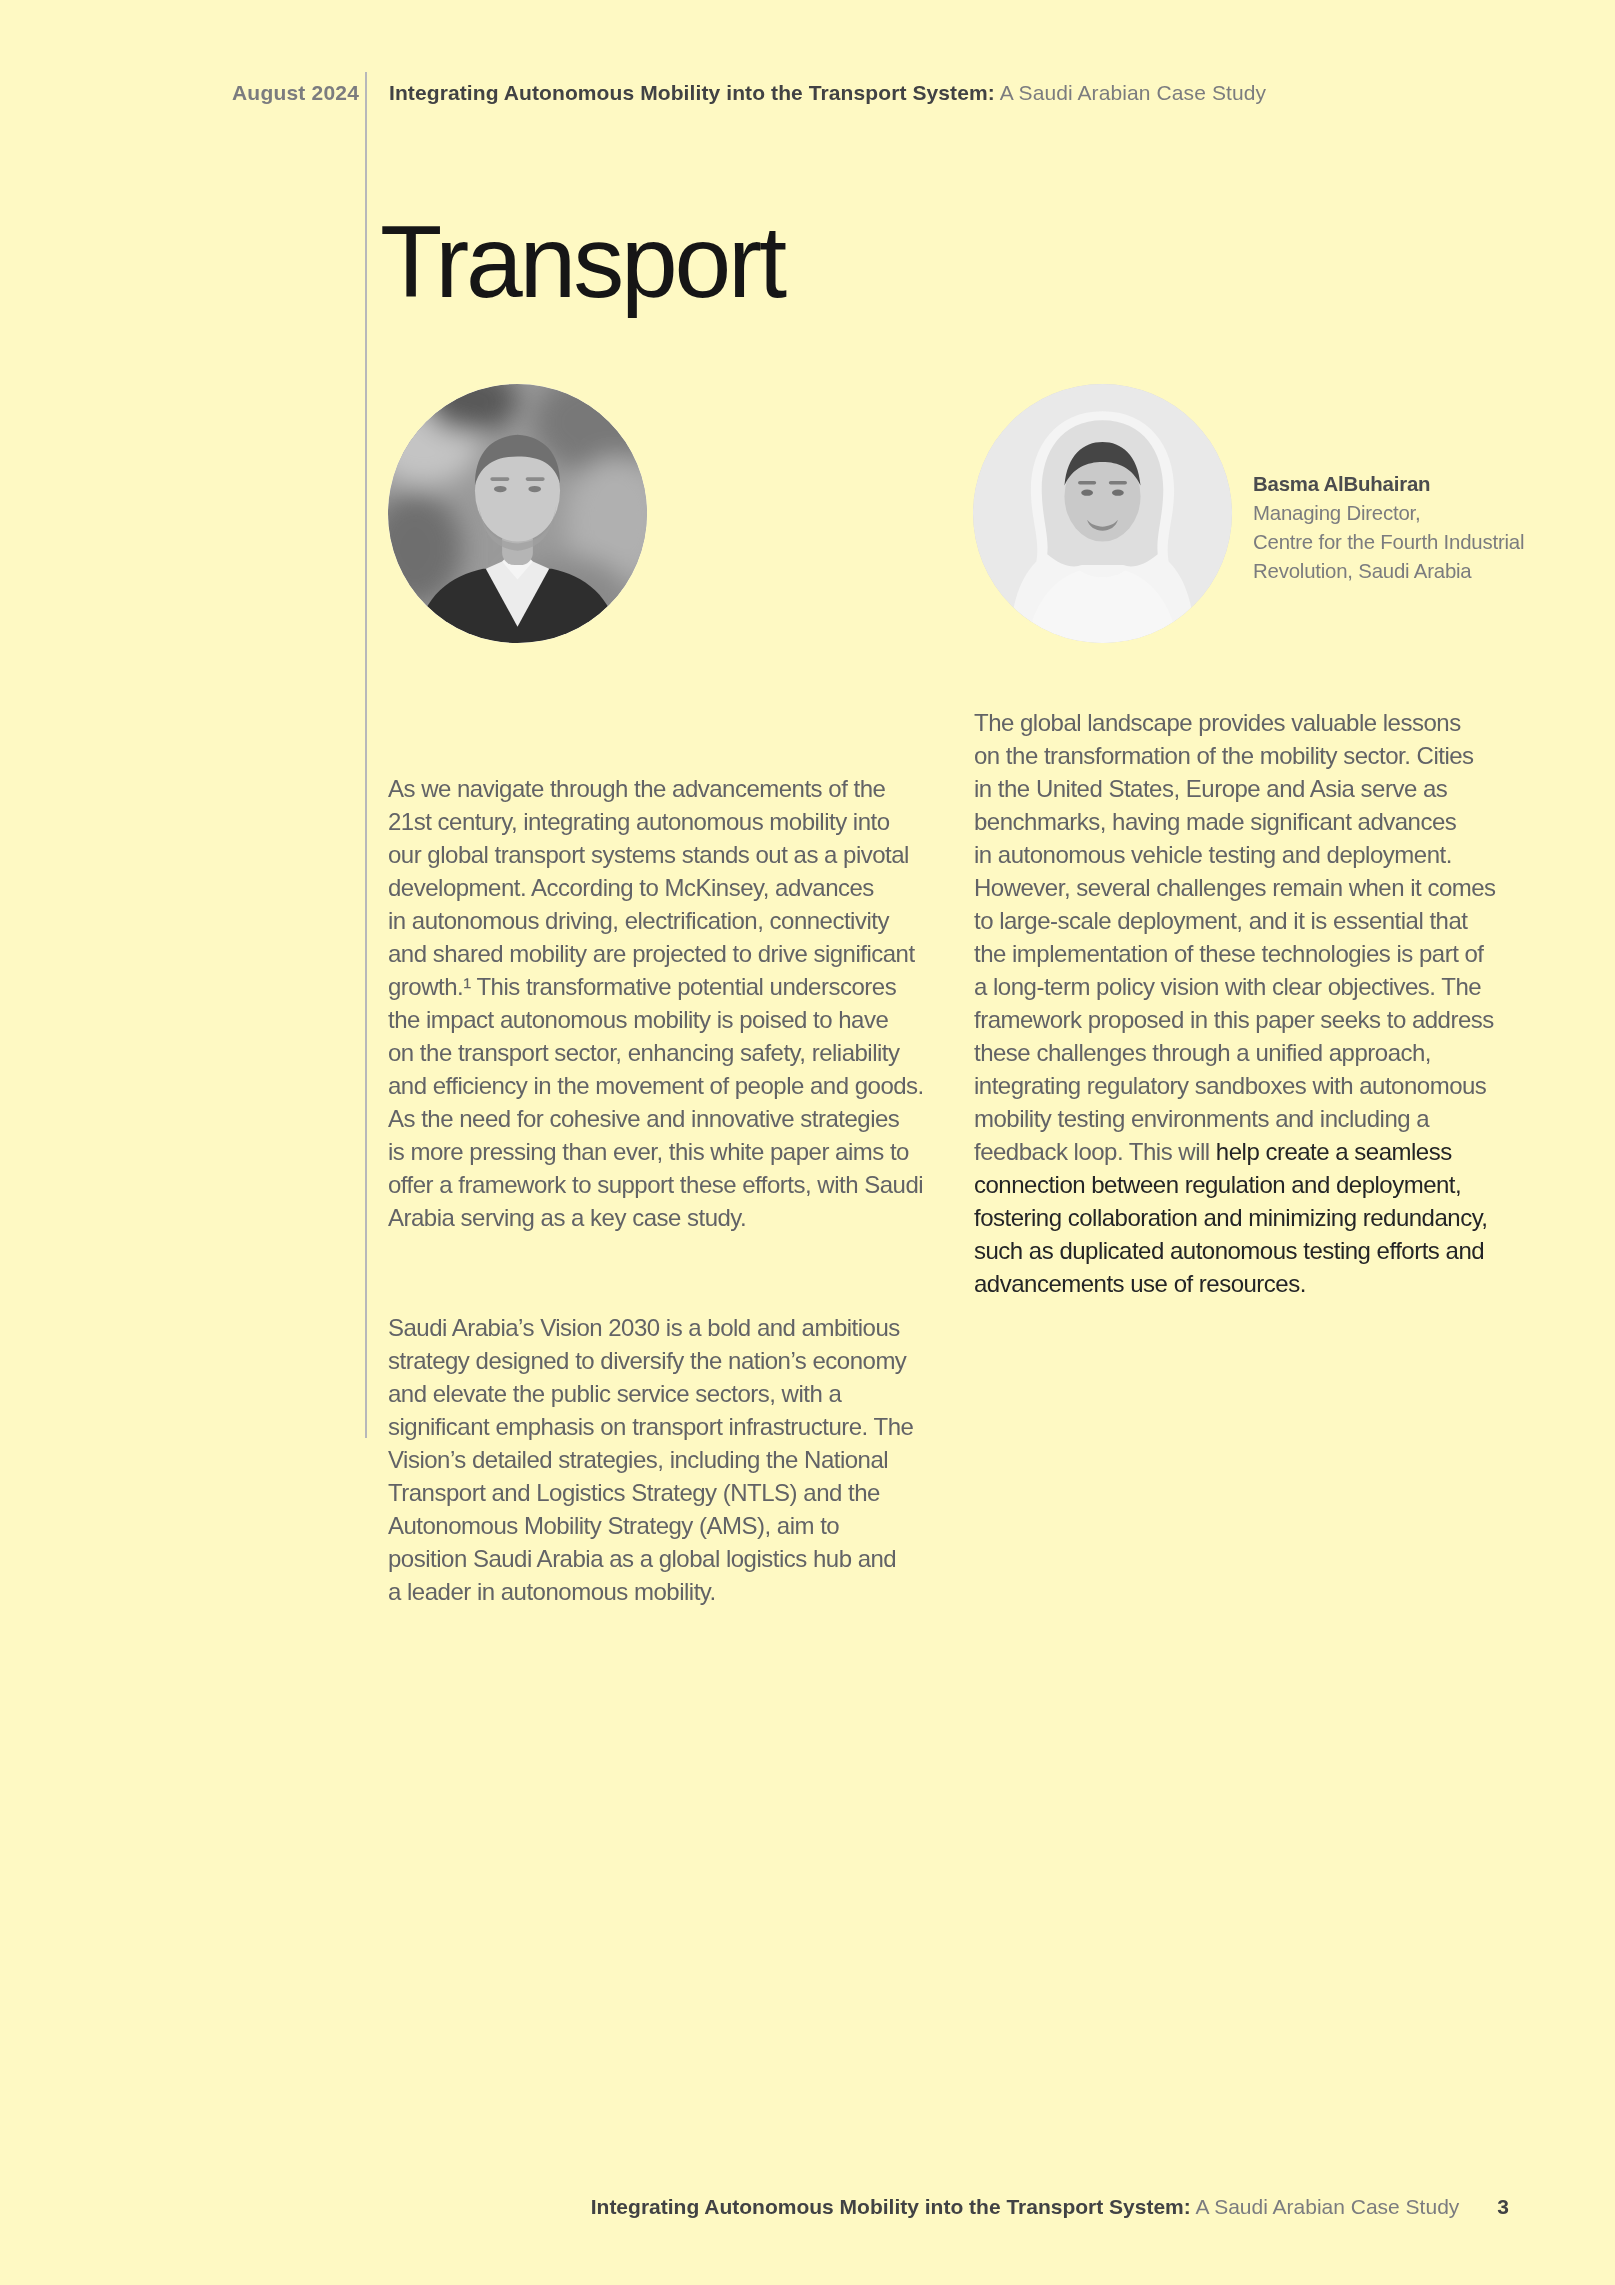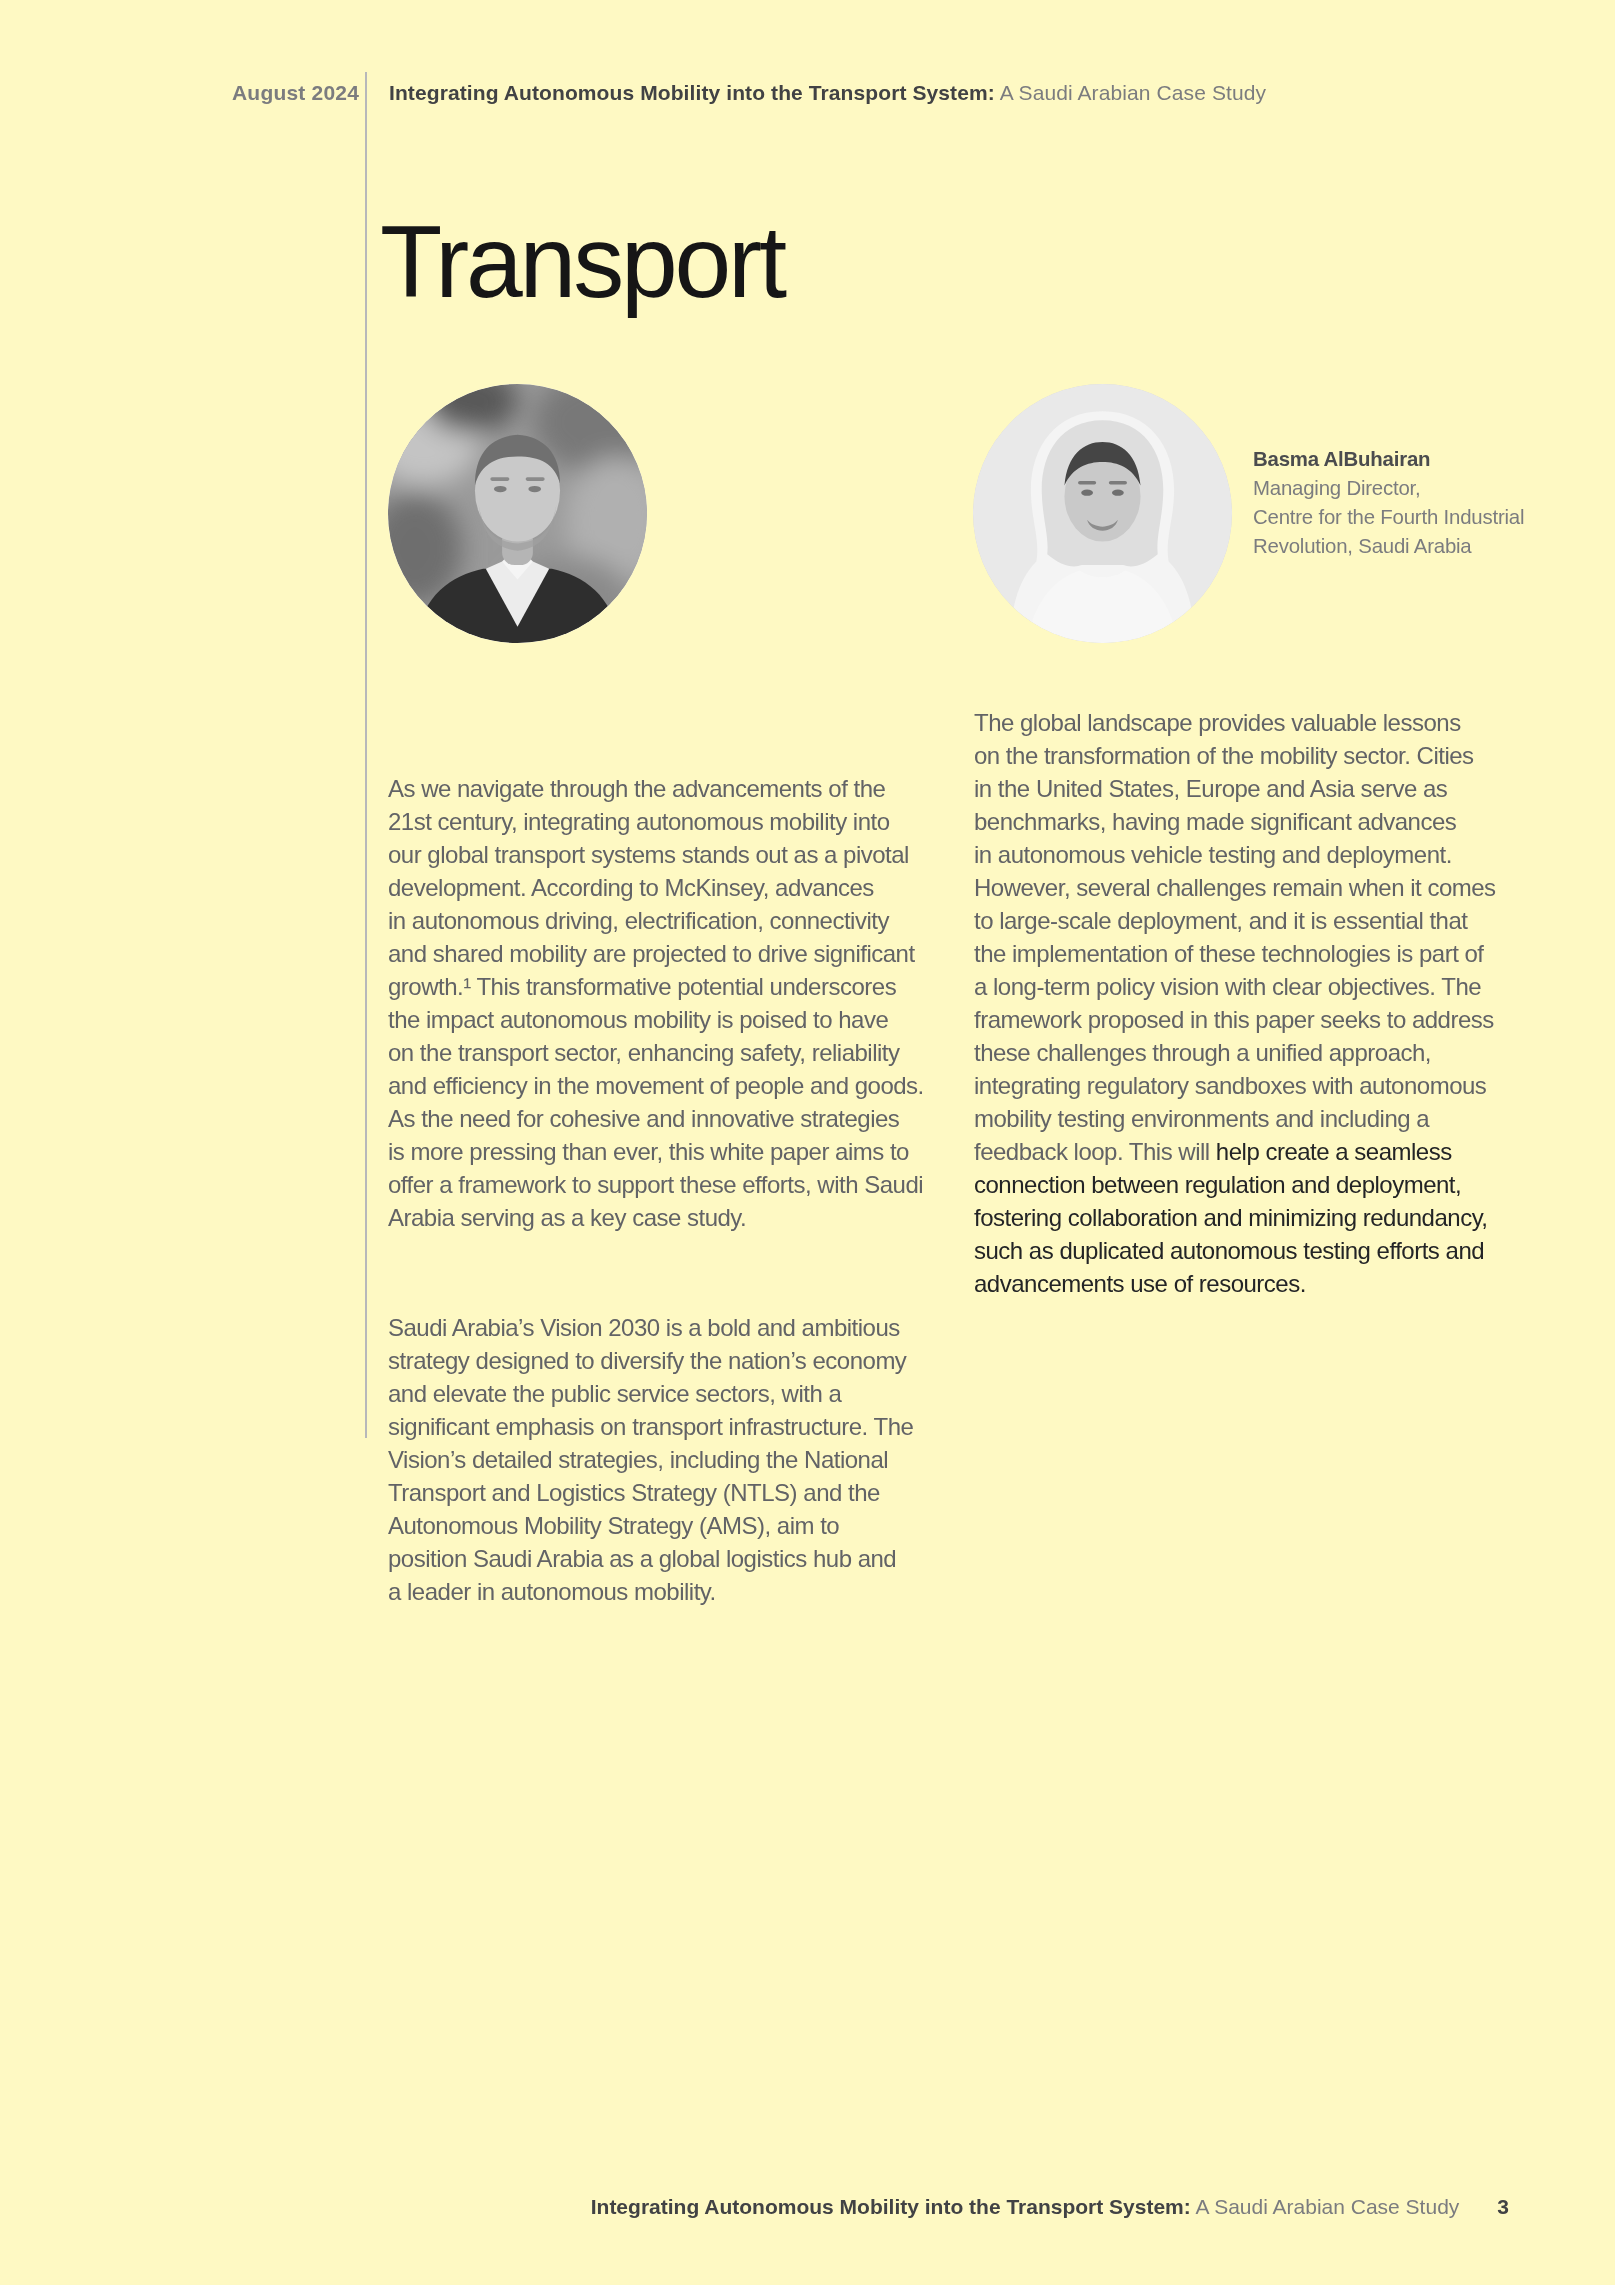--- a/index.html
+++ b/index.html
@@ -15,21 +15,21 @@
   .b{font-weight:700;color:var(--meta-dark);margin-top:8px;}
   
   .sec-title{position:absolute;left:380px;top:211px;font-size:102px;line-height:1;font-weight:500;letter-spacing:-3.2px;color:var(--title-black);}
   
   .photo{position:absolute;width:259px;height:259px;border-radius:50%;overflow:hidden;background:#dcdcdc;}
   .photo svg{display:block;width:100%;height:100%;}
   .photo-1{left:388px;top:384px;}
   .photo-2{left:973px;top:384px;}
   .atext{position:absolute;font-size:20.4px;line-height:29px;letter-spacing:-0.2px;}
   .atext-1{left:667px;top:432px;}
-  .atext-2{left:1253px;top:445px;}
+  .atext-2{left:1253px;top:470px;}
   .aname{font-weight:700;color:var(--author-name);}
   .arole{color:var(--meta-gray);white-space:pre-line;}
   
   .col{position:absolute;top:706px;font-size:24px;line-height:33px;letter-spacing:-0.5px;color:var(--text-gray);white-space:pre;}
   .col-left{left:388px;}
   .col-right{left:974px;}
   .para + .para{margin-top:11px;}
   .dark{color:var(--text-dark);}
   
   .ftr{position:absolute;top:2195px;left:389px;right:107px;display:flex;justify-content:flex-end;align-items:baseline;font-size:21px;color:var(--meta-gray);white-space:nowrap;}

